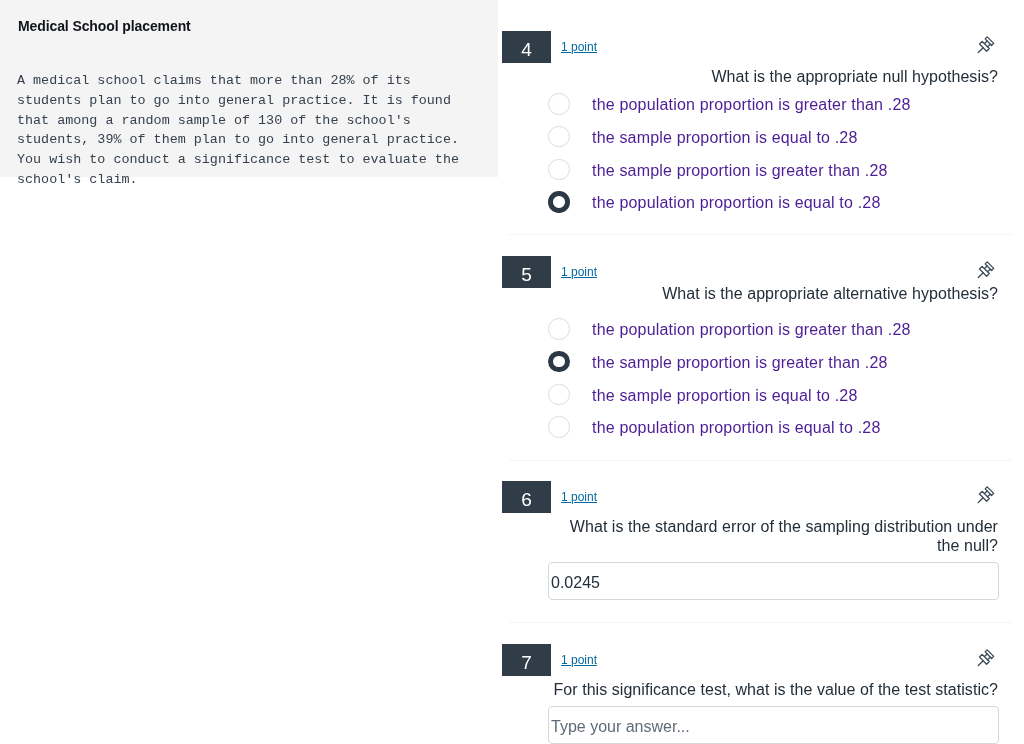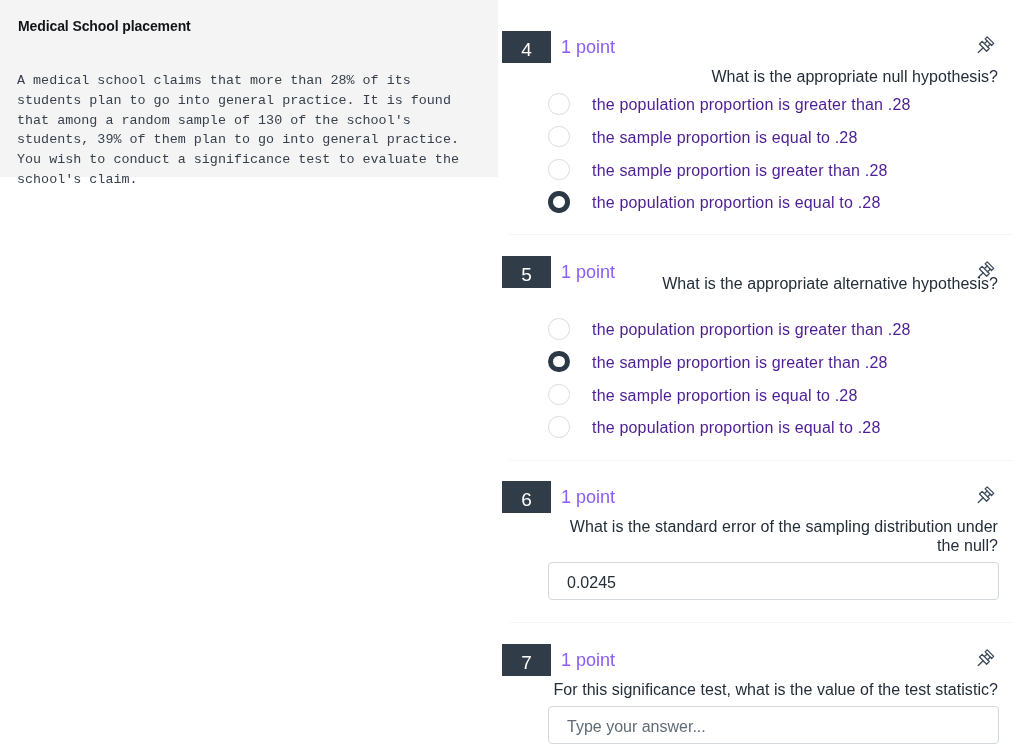--- a/index.html
+++ b/index.html
@@ -11,30 +11,30 @@
   .passage{position:absolute;left:0;top:0;width:498px;height:177px;background:#f4f4f5;}
   .passage-title{position:absolute;left:18px;top:18px;font-size:14px;font-weight:700;color:#111418;letter-spacing:-0.1px;}
   .passage-body{position:absolute;left:17px;top:71px;width:456px;font-family:Liberation Mono, monospace;
                 font-size:13.4px;line-height:19.8px;color:#36414d;}
 
   
   .questions{position:absolute;left:0;top:0;width:1024px;height:744px;}
   .q{position:absolute;left:0;width:1024px;}
   .qnum{position:absolute;left:502px;width:49px;height:32px;background:#303c48;color:#ffffff;
         font-size:19px;line-height:37px;text-align:center;}
-  .qpoints{position:absolute;left:561px;font-size:18px;color:#8b5cf6;line-height:33.5px;}
+  .qpoints{position:absolute;left:561px;font-size:12px;color:#0369a1;line-height:33.5px;text-decoration:underline;}
   .pin{position:absolute;left:976px;width:20px;height:20px;}
   .qtext{position:absolute;left:548px;width:450px;font-size:16px;color:#232e39;line-height:19.3px;letter-spacing:0.05px;text-align:right;}
   .opt{position:absolute;left:548px;width:460px;height:22px;}
   .radio{position:absolute;left:0;top:0;width:21.5px;height:21.5px;border-radius:50%;
          border:1.2px solid #d8dce1;background:#fff;box-sizing:border-box;}
   .radio.sel{border:5.5px solid #2c3845;}
   .optlabel{position:absolute;left:44px;top:0;height:21.5px;line-height:24px;font-size:16px;color:#4c1d95;letter-spacing:0.18px;}
   .answer{position:absolute;left:548px;width:451px;height:38px;border:1px solid #d3d8dd;border-radius:4px;
-          box-sizing:border-box;font-size:16px;color:#232e39;line-height:39.5px;padding-left:18px;background:#fff;}
+          box-sizing:border-box;font-size:16px;color:#232e39;line-height:39.5px;padding-left:2px;background:#fff;}
   .answer.ph{color:#5f6b77;}
   .sep{position:absolute;left:509px;width:504px;height:1px;background:#f4f5f6;}
 </style>
 </head>
 <body>
 
 <div class="page">
   <div class="passage">
     <div class="passage-title">Medical School placement</div>
     <div class="passage-body">A medical school claims that more than 28% of its students plan to go into general practice. It is found that among a random sample of 130 of the school's students, 39% of them plan to go into general practice. You wish to conduct a significance test to evaluate the school's claim.</div>
@@ -72,21 +72,21 @@
       </div>
       <div class="q" style="top: 256px;">
         <div class="qnum" style="top:0">5</div>
         <div class="qpoints" style="top:0">1 point</div>
         <div class="pin" style="top:4px"><svg viewBox="0 0 20 20" width="20" height="20" fill="none" stroke="#3c4a58" stroke-width="1.3" stroke-linecap="round" stroke-linejoin="round">
             <path d="M11.16 1.84 17.7 8.4 15.55 10.55 9.15 3.85Z"></path>
             <path d="M3.5 9.0 10.6 16.2 13.3 13.5 6.15 6.35Z"></path>
             <path d="M8.4 8.6 11.3 6.0M11.4 11.8 14.4 9.15"></path>
             <path d="M7.2 12.8 2.26 17.55"></path>
           </svg></div>
-        <div class="qtext" style="top:18px">What is the appropriate alternative hypothesis?</div>
+        <div class="qtext" style="top:28px">What is the appropriate alternative hypothesis?</div>
         <div class="opt" style="top:62px">
           <div class="radio"></div>
           <div class="optlabel">the population proportion is greater than .28</div>
         </div>
         <div class="opt" style="top:94.8px">
           <div class="radio sel"></div>
           <div class="optlabel">the sample proportion is greater than .28</div>
         </div>
         <div class="opt" style="top:127.6px">
           <div class="radio"></div>

